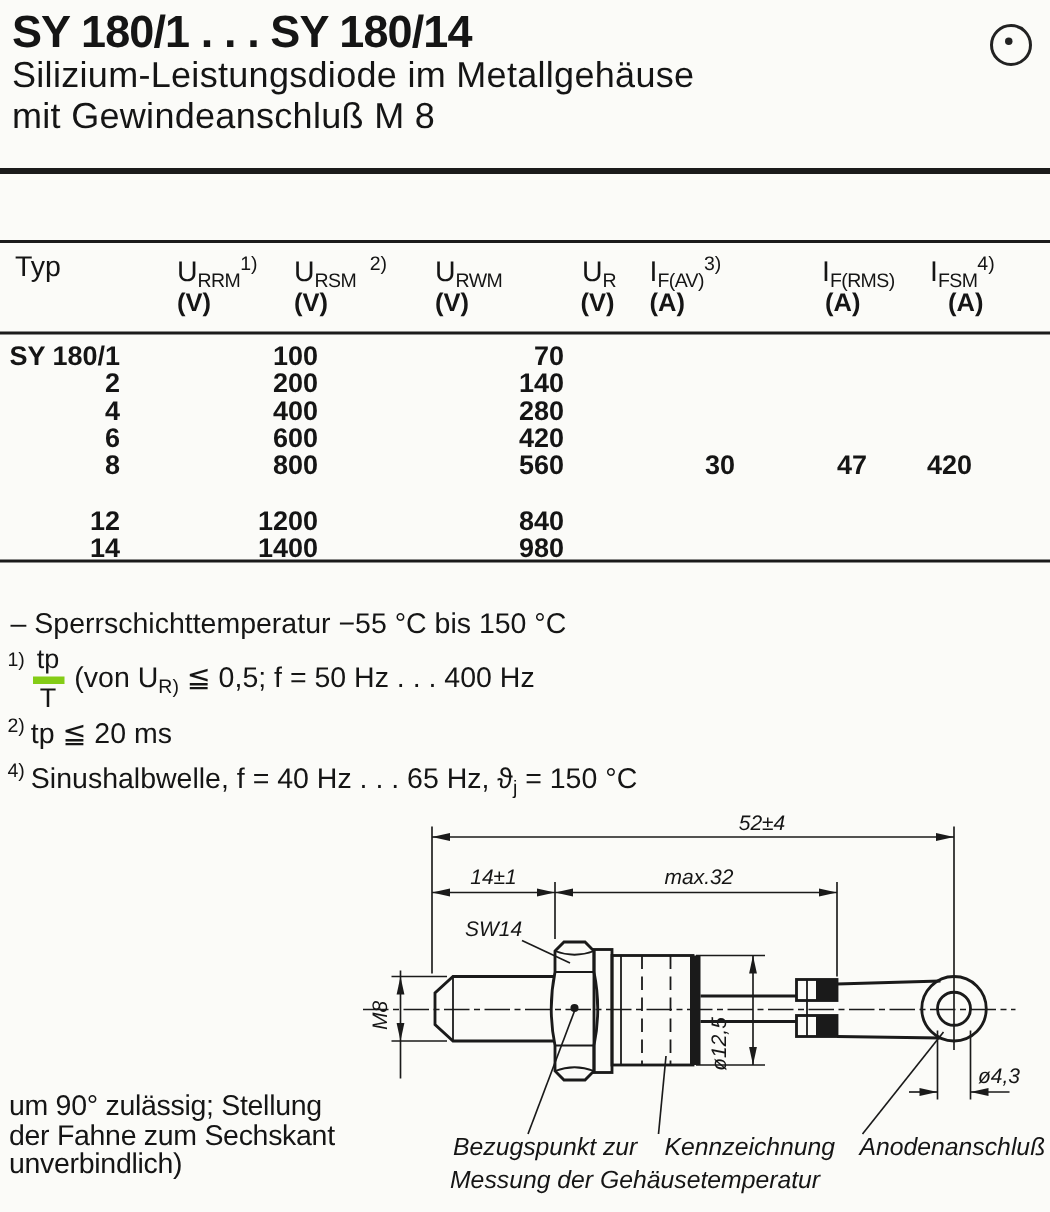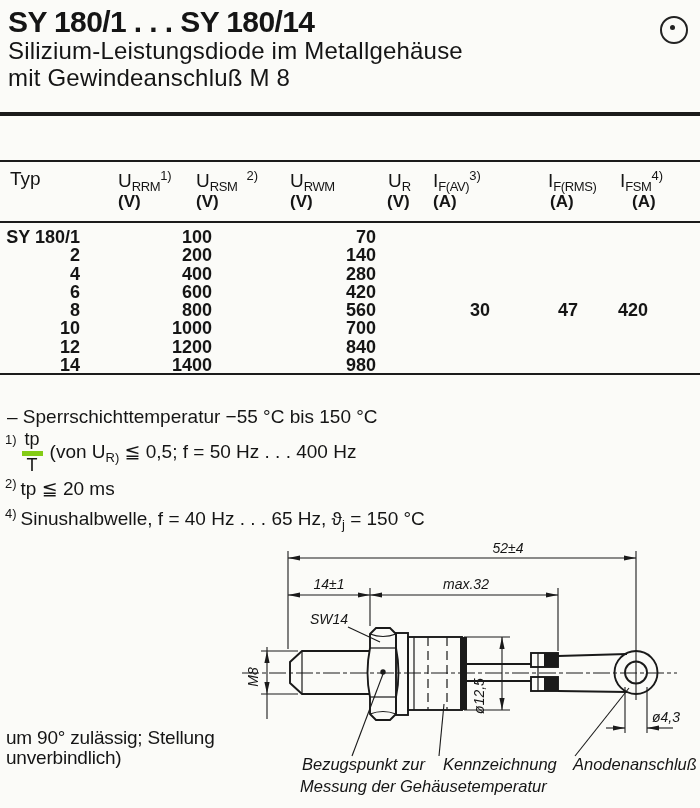--- a/index.html
+++ b/index.html
@@ -106,25 +106,20 @@
   <div class="abs trow" style="top:283px;">
       <span class="ct">6</span>
       <span class="cv1">600</span>
       <span class="cv2">420</span>
     </div>
   <div class="abs trow" style="top:301px;">
       <span class="ct">8</span>
       <span class="cv1">800</span>
       <span class="cv2">560</span>
     </div>
-  <div class="abs trow" style="top:319px;">
-      <span class="ct">10</span>
-      <span class="cv1">1000</span>
-      <span class="cv2">700</span>
-    </div>
   <div class="abs trow" style="top:338px;">
       <span class="ct">12</span>
       <span class="cv1">1200</span>
       <span class="cv2">840</span>
     </div>
   <div class="abs trow" style="top:356px;">
       <span class="ct">14</span>
       <span class="cv1">1400</span>
       <span class="cv2">980</span>
     </div>
@@ -234,16 +229,17 @@
     <line class="dim" x1="335" y1="226" x2="389" y2="158"></line>
 
     <text class="lb" x="62" y="240">Bezugspunkt zur</text>
     <text class="lb" x="60" y="262">Messung der Gehäusetemperatur</text>
     <text class="lb" x="203" y="240">Kennzeichnung</text>
     <text class="lb" x="333" y="240">Anodenanschluß</text>
   </svg>
 
   <div class="abs sidenote">
     <div>um 90° zulässig; Stellung</div>
+    <div>der Fahne zum Sechskant</div>
     <div>unverbindlich)</div>
   </div>
 
 </div>
 
 </body></html>

